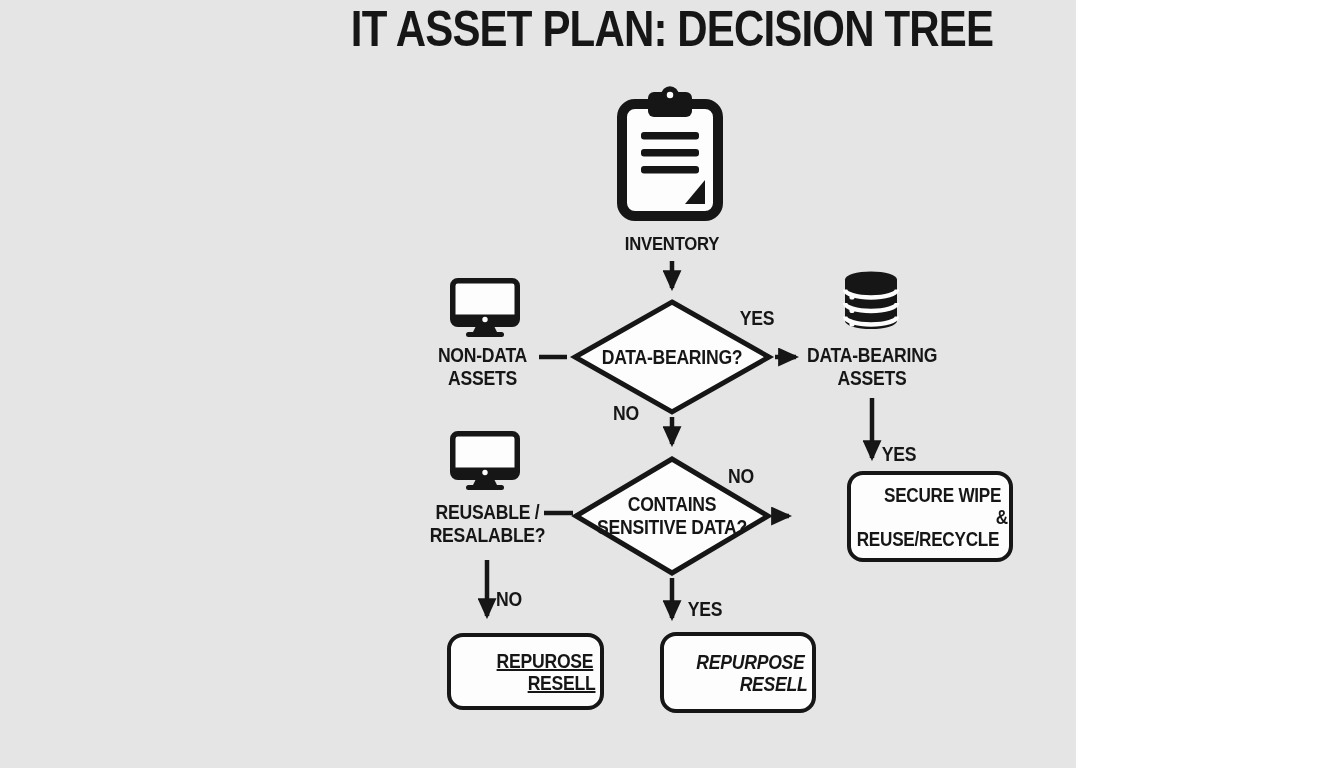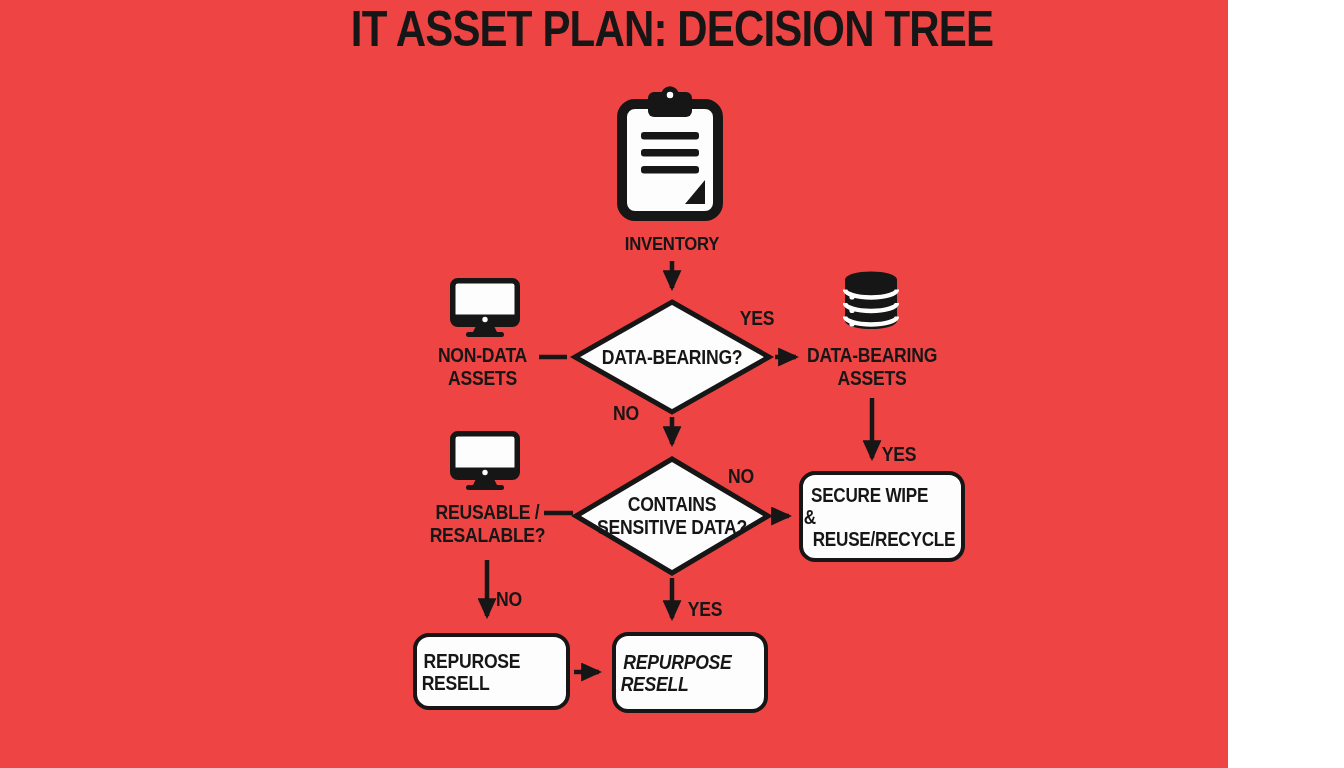--- a/index.html
+++ b/index.html
@@ -1,20 +1,20 @@
 <!DOCTYPE html>
 <html><head>
 <meta charset="utf-8">
 <style>
   html, body { margin: 0; padding: 0; }
   .stage {
     position: relative;
-    width: 1228px;
+    width: 1076px;
     height: 768px;
-    background: #ef4444;
+    background: #e5e5e5;
     overflow: hidden;
     font-family: "Liberation Sans", sans-serif;
     color: #161616;
   }
   .abs { position: absolute; }
   svg.connectors { position: absolute; left: 0; top: 0; pointer-events: none; }
 
   .page-title {
     left: 0; top: 12; width: 1344px;
     text-align: center;
@@ -37,23 +37,24 @@
   }
   .lbl.small { font-size: 19px; }
 
   .procbox {
     position: absolute;
     border: 4.5px solid #161616;
     border-radius: 16px;
     background: #fdfdfd;
     display: flex;
     flex-direction: column;
-    align-items: flex-start;
+    align-items: flex-end;
     justify-content: center;
     box-sizing: border-box;
+    margin-left: 48px;
   }
   .procbox .bline {
     font-weight: 700;
     font-size: 20px;
     line-height: 22px;
     letter-spacing: -0.3px;
     transform: scaleX(0.88);
     white-space: nowrap;
   }
 
@@ -175,21 +176,21 @@
   <div class="lbl" style="left:675px; top:598px; width:60px;">YES</div>
 
   <div class="lbl" style="left:481px; top:588px; width:56px;">NO</div>
 
   <div class="procbox" style="left:799px; top:471px; width:166px; height:91px;">
     <div class="bline" style="font-size:19.5px;">SECURE WIPE</div>
     <div class="bline" style="font-size:19.5px;">&amp;</div>
     <div class="bline" style="font-size:19.5px;">REUSE/RECYCLE</div>
   </div>
 
-  <div class="procbox" style="left:413px; top:633px; width:157px; height:77px;">
+  <div class="procbox" style="left:399px; top:633px; width:157px; height:77px;text-decoration:underline;">
     <div class="bline">REPUROSE</div>
     <div class="bline">RESELL</div>
   </div>
 
   <div class="procbox" style="left:612px; top:632px; width:156px; height:81px;font-style:italic;">
     <div class="bline">REPURPOSE</div>
     <div class="bline">RESELL</div>
   </div>
 
 </div>

